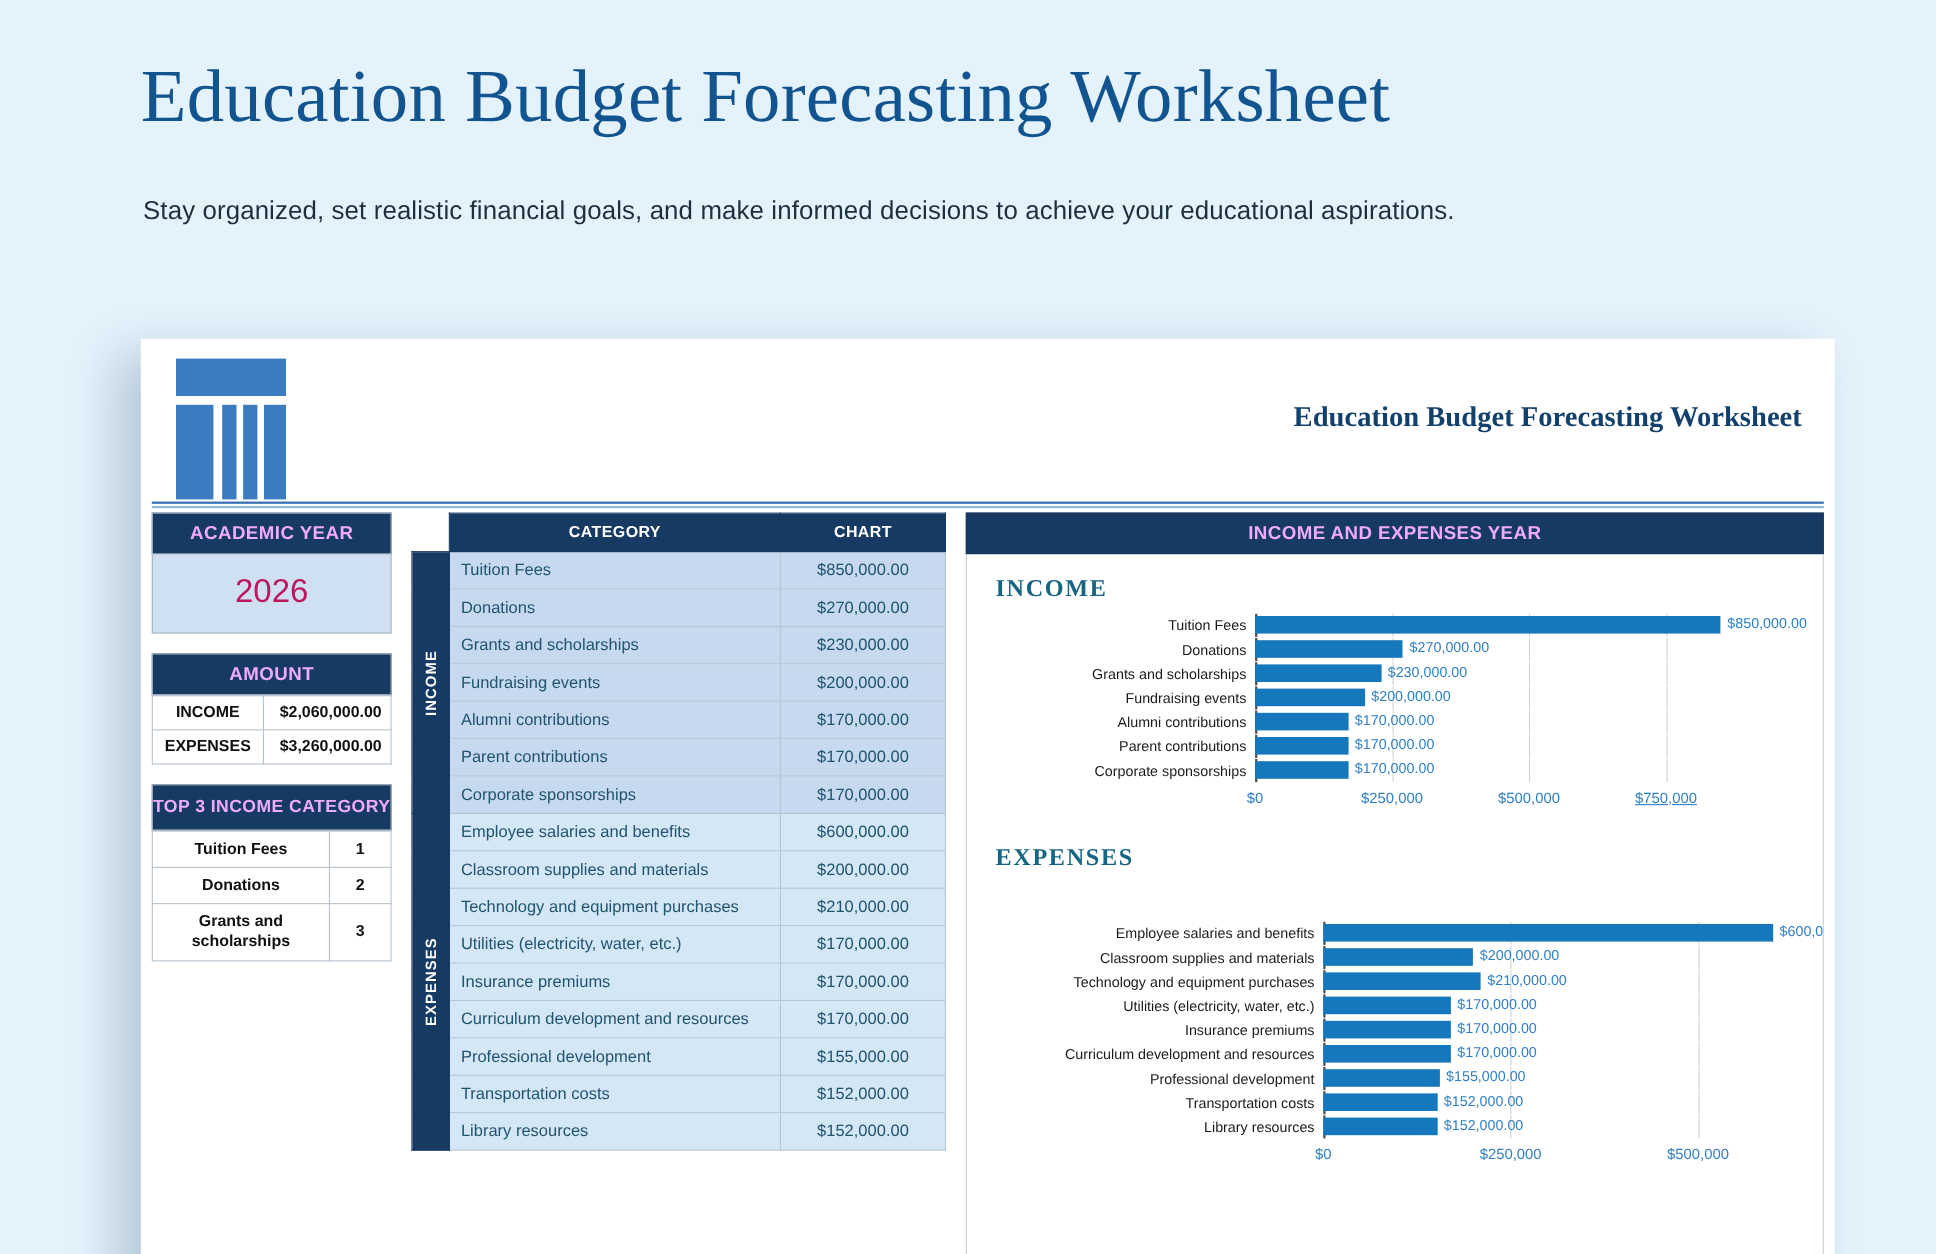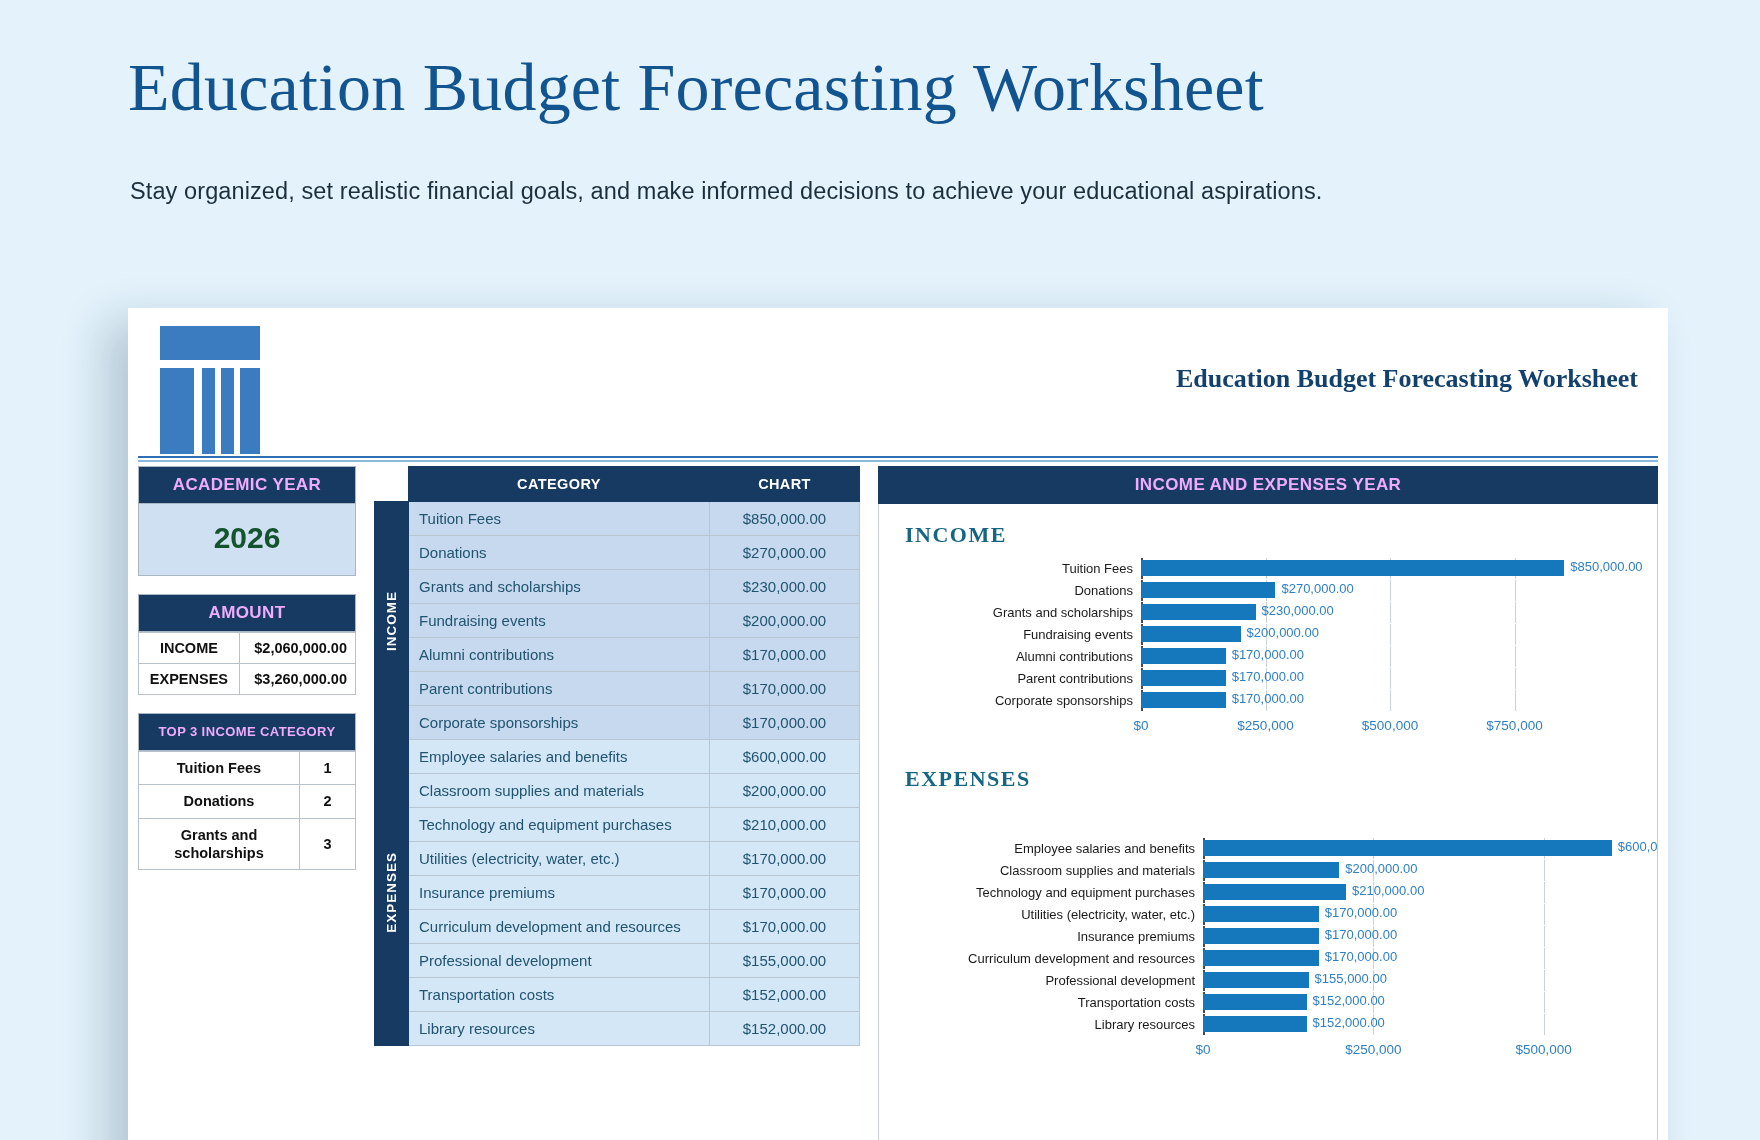--- a/index.html
+++ b/index.html
@@ -68,24 +68,24 @@
   .col-mid   { width: 486px; flex: 0 0 486px; }
   .col-right { flex: 1 1 auto; }
 
   .blk { margin-bottom: 18px; }
   .blk-head {
     background: #163a62; color: #f0abfc;
     font-size: 17px; font-weight: bold; letter-spacing: .4px;
     text-align: center; padding: 8px 4px;
     border: 1px solid #a9b6c4;
   }
-  .blk-head.small { font-size: 13px; line-height: 1.25; padding: 10px 0; }
+  .blk-head.small { font-size: 16px; line-height: 1.25; padding: 10px 0; }
   .year-box {
     background: #cfe0f2; border: 1px solid #a9b6c4; border-top: none;
-    text-align: center; font-size: 30px; font-weight: bold; color: #14532d;
+    text-align: center; font-size: 30px; font-weight: normal; color: #be185d;
     padding: 17px 0 20px;
   }
 
   table.grid { width: 100%; border-collapse: collapse; }
   table.grid td {
     border: 1px solid #b7c2cd; font-size: 14.5px; font-weight: bold;
     color: #101010; padding: 7px 8px; background: #fff;
   }
   td.lbl { text-align: center; }
   td.val { text-align: right; }
@@ -374,21 +374,21 @@
                   <div class="bar" style="width: 17%; background: rgb(21, 120, 189);"></div>
                   <div class="bval" style="left: calc(17% + 6px);">$170,000.00</div>
                 </div>
               </div>
               <div class="axis">
                 <div style="flex: 0 0 248px;"></div>
                 <div class="ticks">
                   <div class="tick" style="left: 0%;">$0</div>
                   <div class="tick" style="left: 25%;">$250,000</div>
                   <div class="tick" style="left: 50%;">$500,000</div>
-                  <div class="tick" style="left: 75%;">$750,000</div>
+                  <div class="tick" style="left: 75%; text-decoration: underline;">$750,000</div>
                 </div>
               </div>
             </div>
 
           <div class="chart-title" style="margin-top:28px">EXPENSES</div>
           <div style="height:36px"></div>
           <div class="chart expenses" id="expenses-chart">
               <div class="row">
                 <div class="rlabel">Employee salaries and benefits</div>
                 <div class="track">

